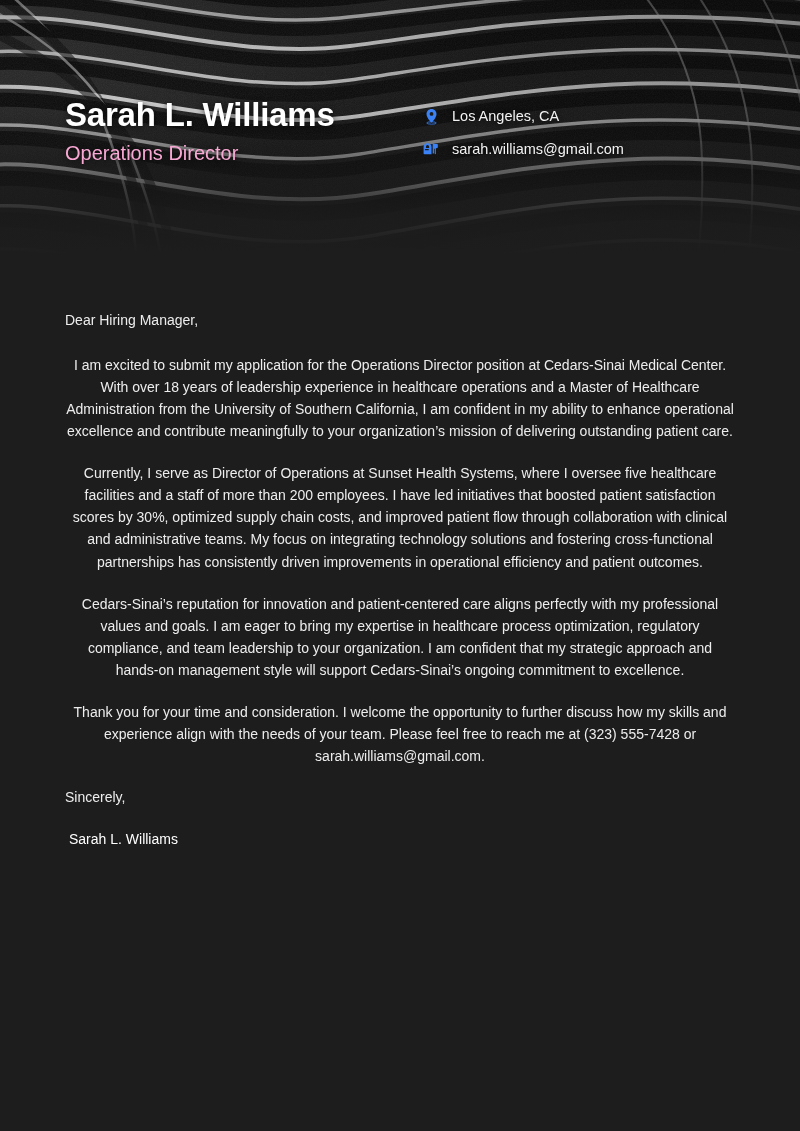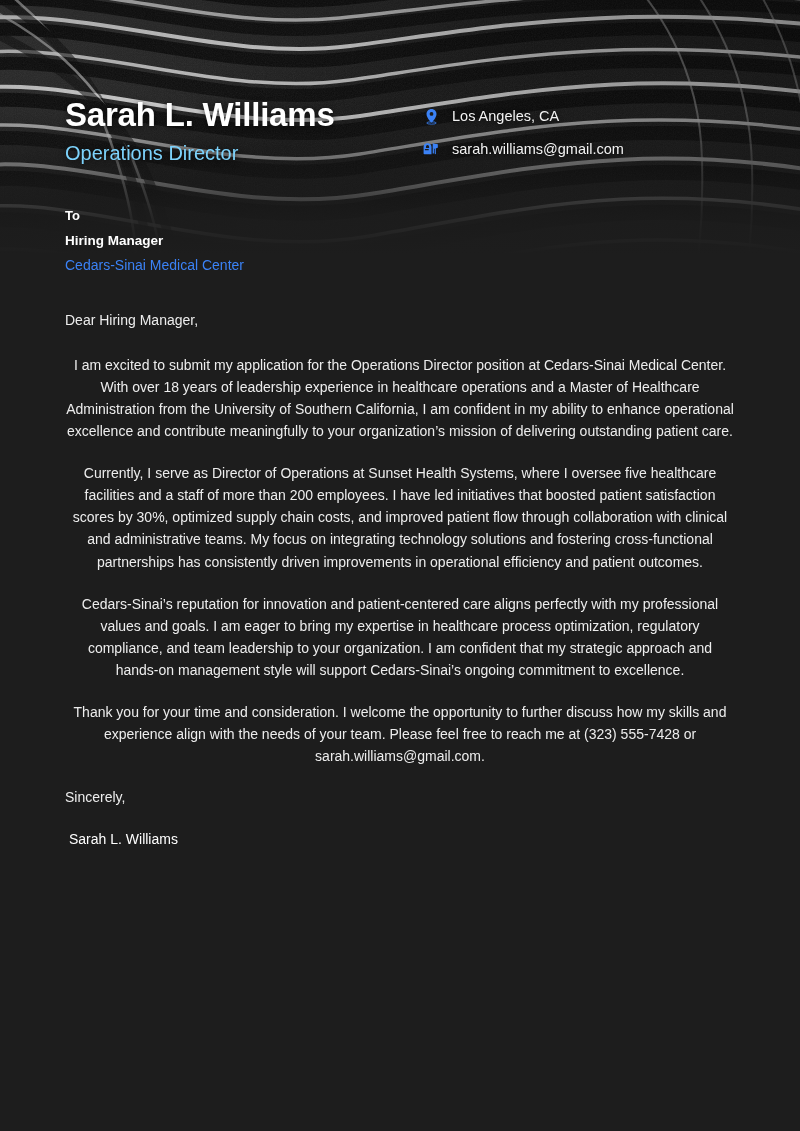--- a/index.html
+++ b/index.html
@@ -71,21 +71,21 @@
     line-height: 1.16;
     color: #ffffff;
     margin: 0;
     text-shadow: 0 1px 6px rgba(0,0,0,0.65);
     white-space: nowrap;
   }
   .role {
     font-size: 20px;
     font-weight: 400;
     line-height: 1.3;
-    color: #7dd3fc;
+    color: #f9a8d4;
     margin: 6px 0 8px 0;
     text-shadow: 0 1px 6px rgba(0,0,0,0.65);
     white-space: nowrap;
   }
 
   
   .contacts {
     position: absolute;
     left: 422px;
     top: 103px;
@@ -273,25 +273,20 @@
           <rect x="14" y="5" width="6" height="5" rx="1"></rect>
           <rect x="16.2" y="10" width="1.3" height="8" rx="0.6"></rect>
           <rect x="3.6" y="11.4" width="5" height="1.5" rx="0.7" fill="#1d1d1d"></rect>
         </svg>
       </span>
       <span class="txt">sarah.williams@gmail.com</span>
     </div>
 
   </div>
 
-  <div class="recipient">
-    <div class="to-label">To</div>
-    <div class="to-name">Hiring Manager</div>
-    <div class="to-org">Cedars-Sinai Medical Center</div>
-  </div>
 
   <div class="letter">
     <p class="salutation">Dear Hiring Manager,</p>
     <p class="para">I am excited to submit my application for the Operations Director position at Cedars-Sinai Medical Center. With over 18 years of leadership experience in healthcare operations and a Master of Healthcare Administration from the University of Southern California, I am confident in my ability to enhance operational excellence and contribute meaningfully to your organization’s mission of delivering outstanding patient care.</p>
     <p class="para">Currently, I serve as Director of Operations at Sunset Health Systems, where I oversee five healthcare facilities and a staff of more than 200 employees. I have led initiatives that boosted patient satisfaction scores by 30%, optimized supply chain costs, and improved patient flow through collaboration with clinical and administrative teams. My focus on integrating technology solutions and fostering cross-functional partnerships has consistently driven improvements in operational efficiency and patient outcomes.</p>
     <p class="para">Cedars-Sinai’s reputation for innovation and patient-centered care aligns perfectly with my professional values and goals. I am eager to bring my expertise in healthcare process optimization, regulatory compliance, and team leadership to your organization. I am confident that my strategic approach and hands-on management style will support Cedars-Sinai’s ongoing commitment to excellence.</p>
     <p class="para">Thank you for your time and consideration. I welcome the opportunity to further discuss how my skills and experience align with the needs of your team. Please feel free to reach me at (323) 555-7428 or sarah.williams@gmail.com.</p>
     <p class="closing">Sincerely,</p>
     <p class="signature">Sarah L. Williams</p>
   </div>

